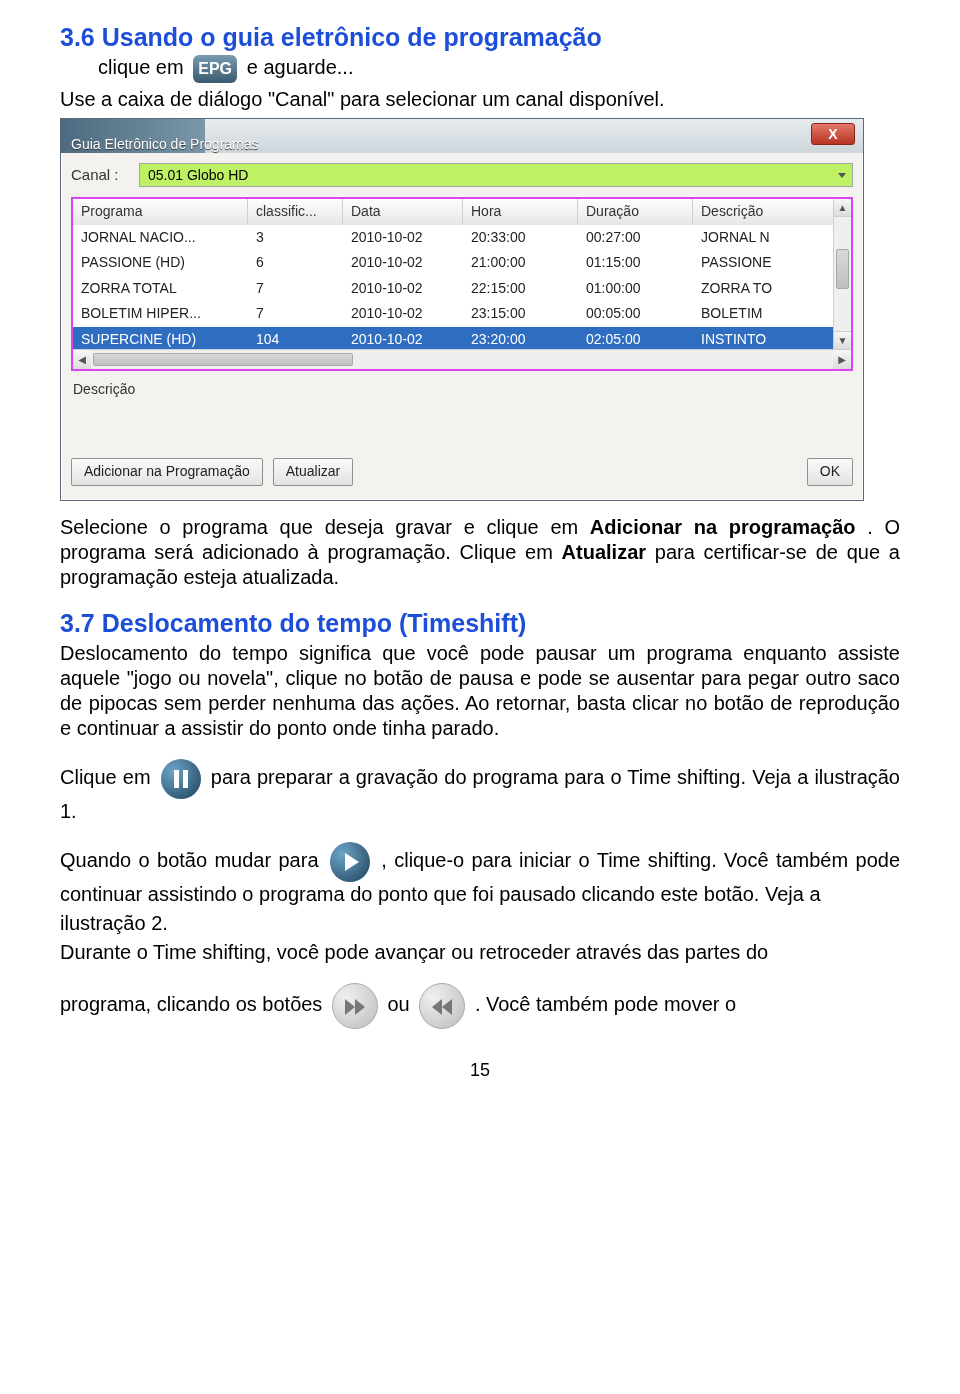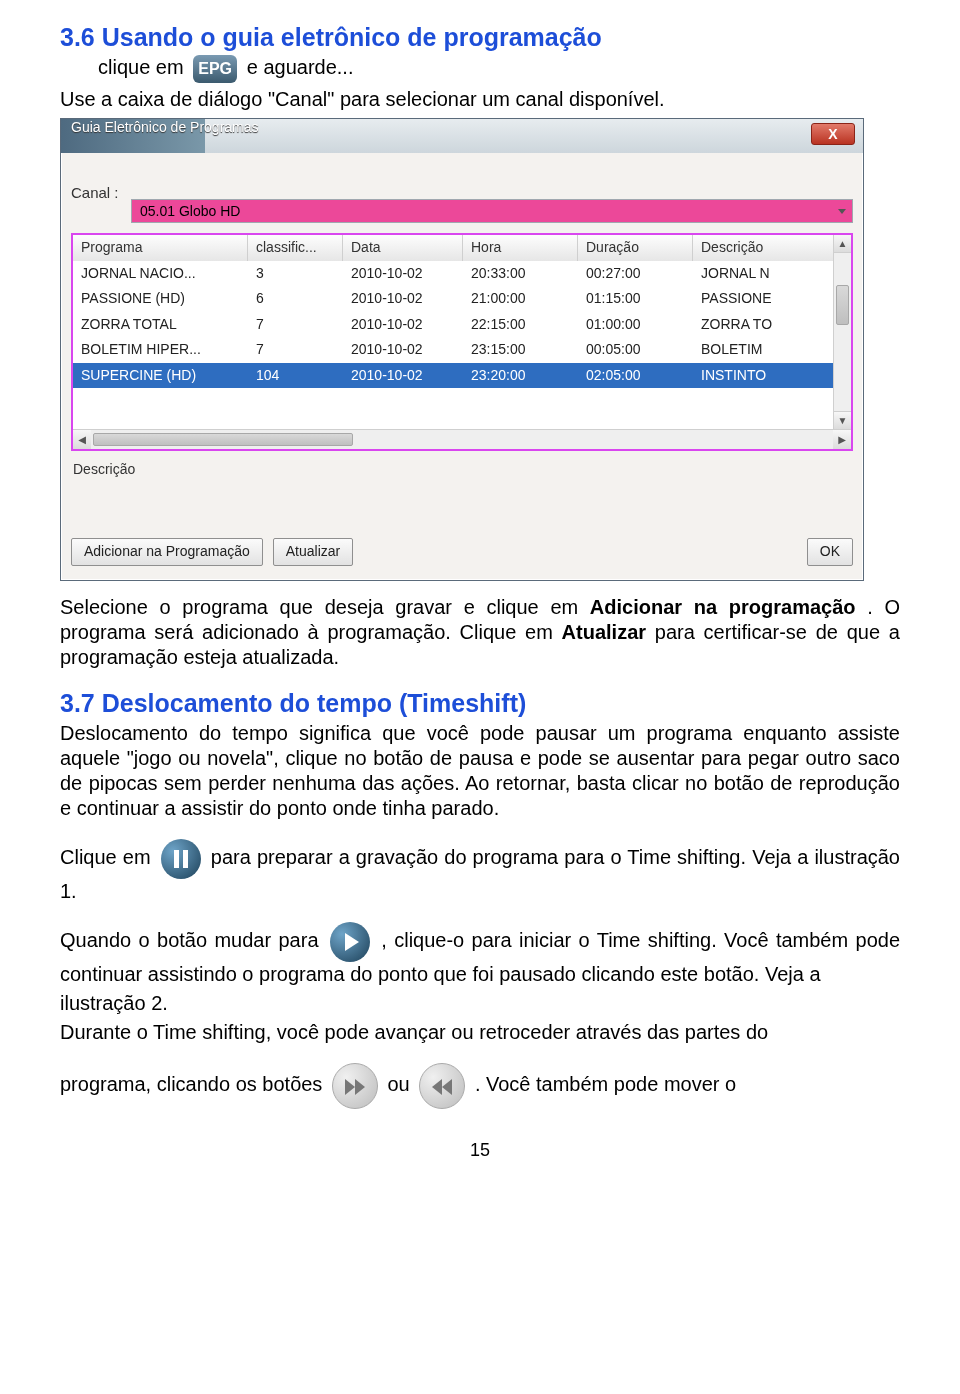--- a/index.html
+++ b/index.html
@@ -83,46 +83,45 @@
     margin: 6px 0 14px 0;
     border: 1px solid #5a6a7a;
     background: #f4f2ef;
     font-size: 15px;
     box-shadow: 0 0 0 1px #fff inset;
   }
   .titlebar {
     height: 34px;
     background: linear-gradient(90deg,#4e6a80 0%, #7a98a9 18%, rgba(255,255,255,0) 18%),
                 linear-gradient(#e7ecef,#cdd6dc);
-    display: flex; align-items: flex-start;
+    display: flex; align-items: flex-end;
     padding: 0 6px 0 10px;
     color: #fff;
     position: relative;
   }
   .titlebar .title { font-size: 14px; font-weight: normal; text-shadow: 0 1px 1px #333; }
   .close-btn {
     position: absolute; right: 8px; top: 4px;
     width: 44px; height: 22px;
     background: linear-gradient(#e27a6a,#b93322);
     border: 1px solid #8a2418;
     border-radius: 3px;
     color: #fff; font-weight: bold;
     text-align: center; line-height: 20px;
     font-size: 14px;
   }
   .dlg-body { padding: 10px 10px 14px 10px; }
-  .field-row { display: flex; align-items: center; margin-bottom: 10px; }
+  .field-row { display: flex; align-items: center; margin-bottom: 10px; gap: 8px; }
   .field-row label { width: 60px; color: #333; }
   .combo {
     flex: 1;
     height: 24px; border: 1px solid #a0a8af;
-    background: #ec4899; display: flex; align-items: center;
+    background: #bef264; display: flex; align-items: center;
     padding: 0 22px 0 8px; position: relative;
     font-size: 14px;
-    margin-top: 36px;
   }
   .combo::after {
     content: "";
     position: absolute; right: 6px; top: 9px;
     border-left: 4px solid transparent;
     border-right: 4px solid transparent;
     border-top: 5px solid #555;
   }
   .grid {
     border: 2px solid #d946ef; background: #fff;
@@ -135,21 +134,21 @@
   }
   .grid-head {
     background: linear-gradient(#fdfdfd,#e6e6e6);
   }
   .grid-head > div {
     border-right: 1px solid #cfcfcf;
     padding: 4px 8px;
     color: #333;
   }
   .grid-head > div:last-child { border-right: none; }
-  .grid-body { height: 168px; overflow: hidden; }
+  .grid-body { height: 124px; overflow: hidden; }
   .grid-row > div { padding: 4px 8px; color: #222; overflow: hidden; white-space: nowrap; }
   .grid-row.sel { background: #2e6dc0; color: #fff; }
   .grid-row.sel > div { color: #fff; }
   .grid-row.cut > div { color: #666; padding-top:2px; padding-bottom:0; }
   .scrolltrack-v {
     position: absolute; right: 0; top: 0; bottom: 20px;
     width: 18px; background: #efefef; border-left: 1px solid #cfcfcf;
   }
   .scrolltrack-v .thumb {
     position: absolute; left: 2px; right: 2px; top: 50px; height: 40px;

